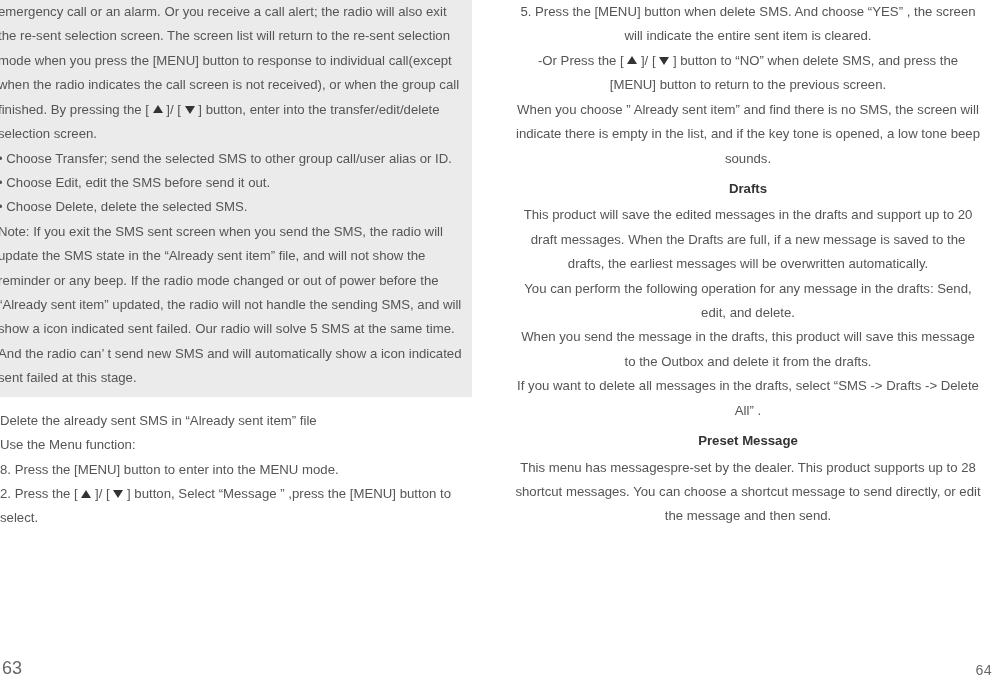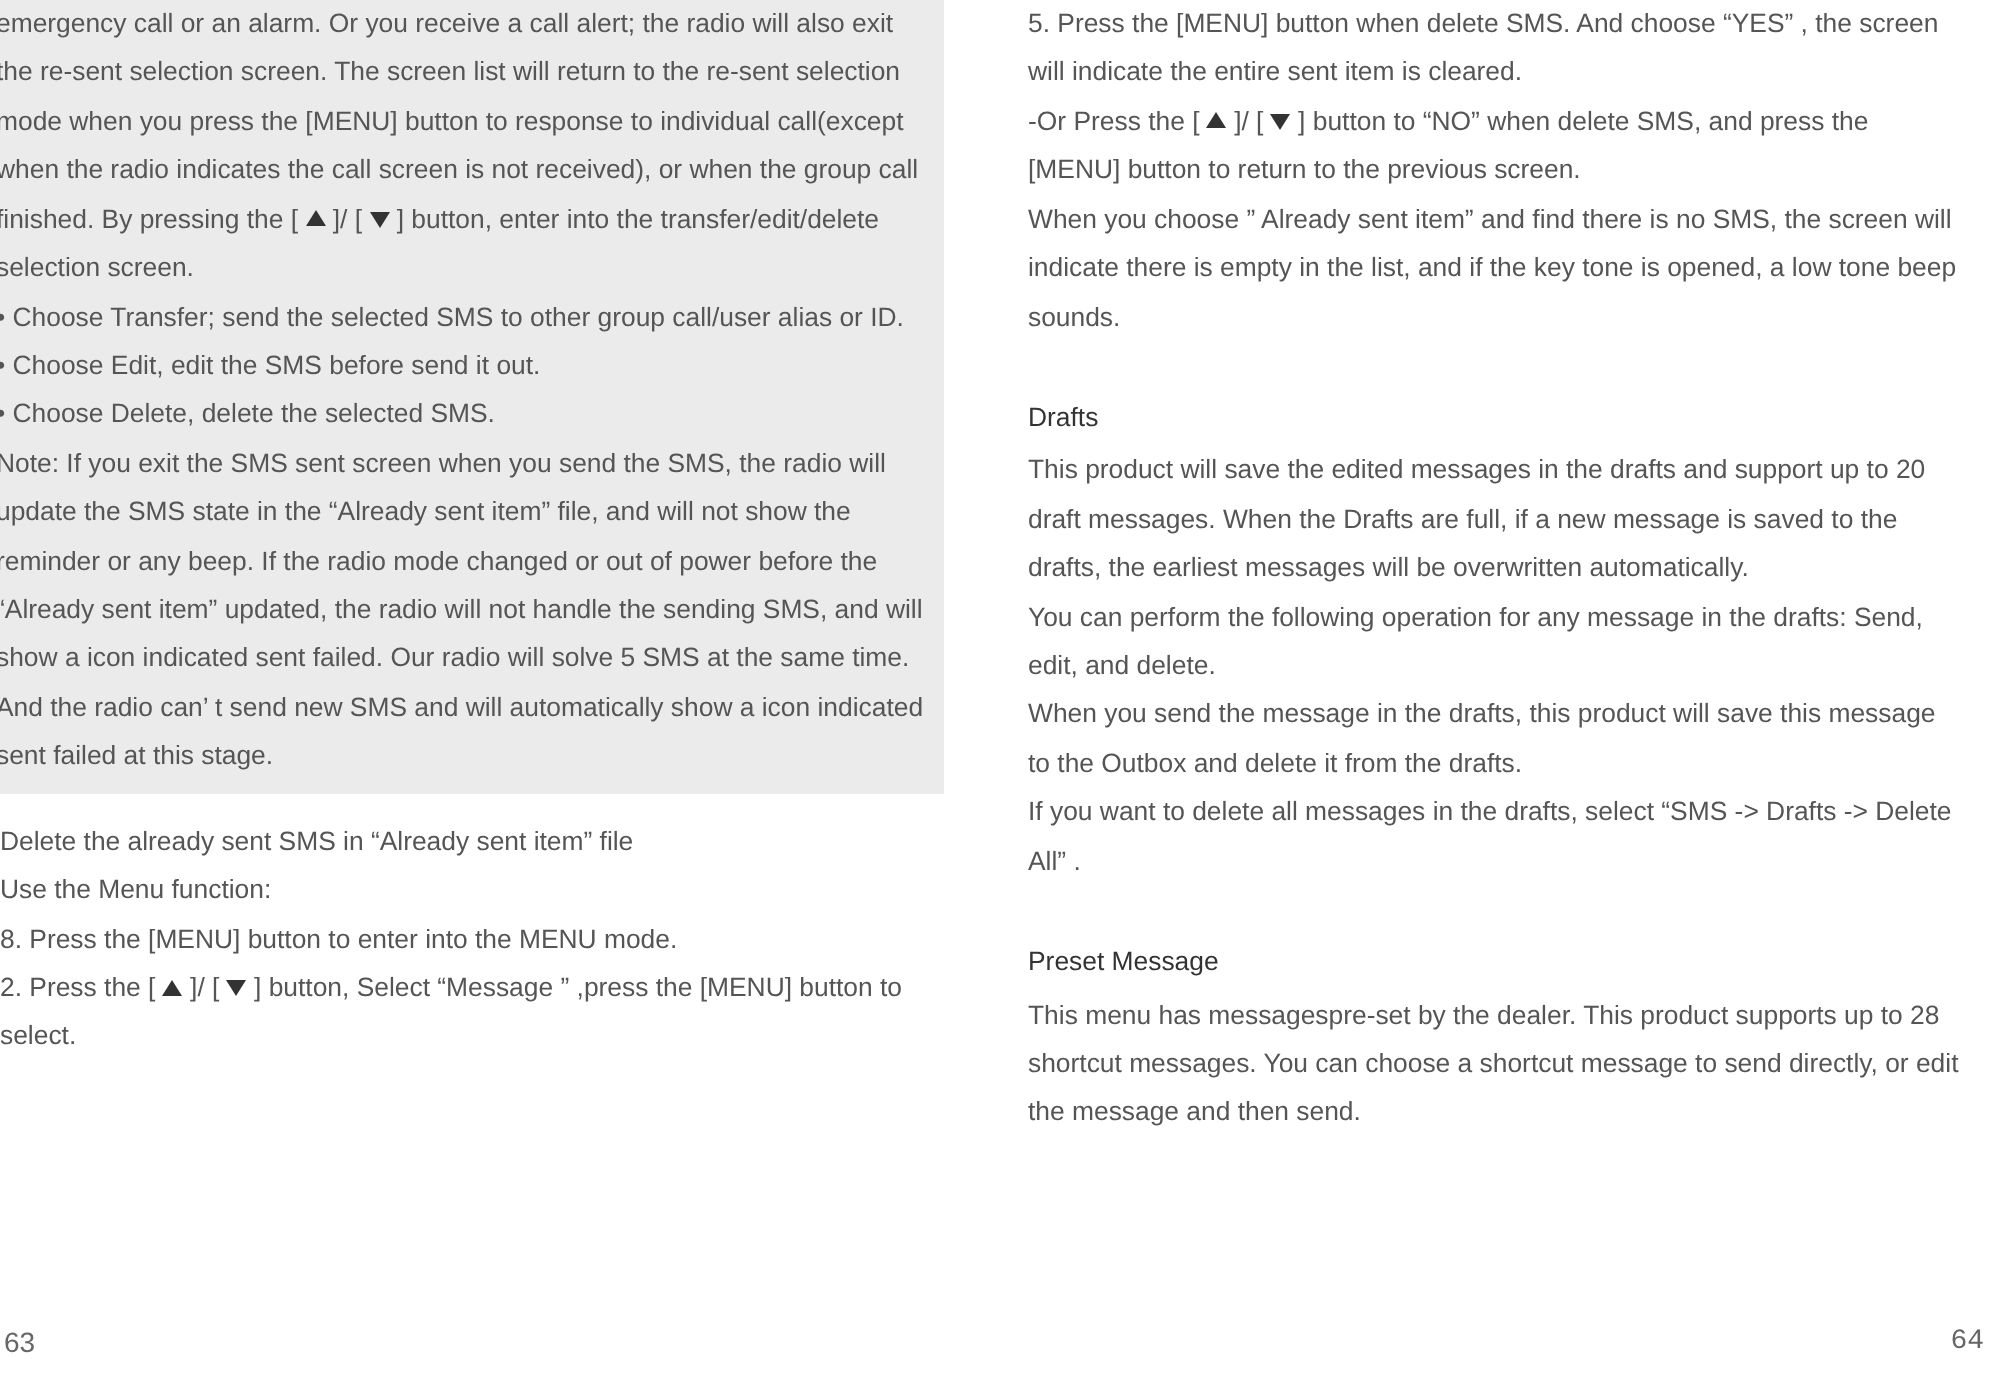--- a/index.html
+++ b/index.html
@@ -18,38 +18,38 @@
     display: flex;
     width: 100%;
     height: 100%;
   }
   .col {
     width: 50%;
     padding: 0 18px 0 2px;
     position: relative;
   }
   .col-left { padding-left: 0; padding-right: 28px; }
-  .col-right { padding-left: 14px; padding-right: 18px; }
+  .col-right { padding-left: 14px; padding-right: 18px; text-align: center; }
   .highlight {
     background: #ebebeb;
     padding: 0 4px 6px 0;
     margin-left: -2px;
   }
   .section-title {
-    font-weight: normal;
+    font-weight: bold;
     color: #333;
-    margin-top: 26px;
+    margin-top: 6px;
     margin-bottom: 2px;
   }
   .para { }
   .pnum-left {
     position: absolute;
     bottom: 6px;
     left: 2px;
-    font-size: 14px;
+    font-size: 18px;
     color: #666;
   }
   .pnum-right {
     position: absolute;
     bottom: 6px;
     right: 8px;
     font-size: 14px;
     color: #666;
     font-family: Liberation Mono, monospace;
   }

